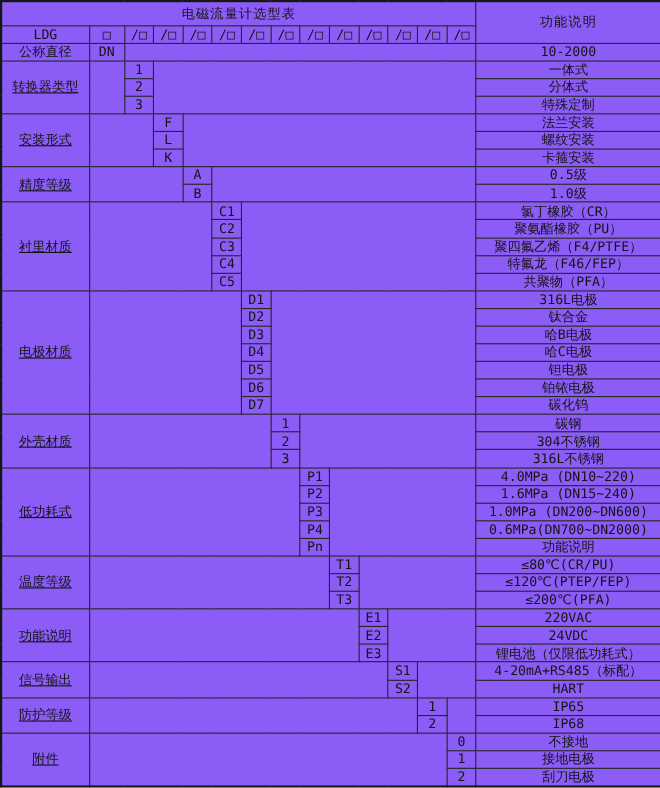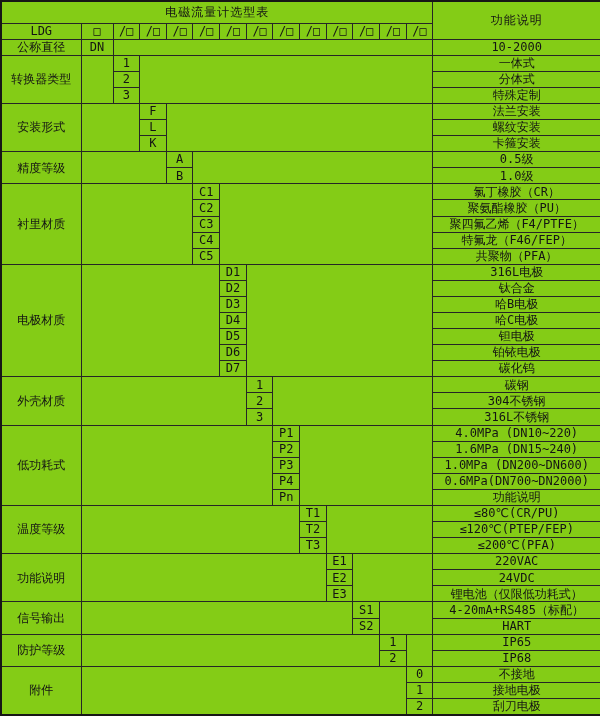--- a/index.html
+++ b/index.html
@@ -5,21 +5,21 @@
   html,body{
     margin:0;
     padding:0;
     background:#ffffff;
     width:600px;
     height:716px;
   }
   .sheet{
     width:600px;
     height:716px;
-    background:#84cc16;
+    background:#8b5cf6;
     box-sizing:border-box;
   }
   table.sel{
     border-collapse:collapse;
     table-layout:fixed;
     width:600px;
     height:716px;
     border:2px solid #161616;
     font-family:"DejaVu Sans Mono","DejaVu Sans",sans-serif;
     color:#141414;
@@ -48,20 +48,21 @@
   td.al{
     text-align:left;
     padding-left:4px;
   }
   td.code{
     font-size:12px;
   }
   td.glabel{
     font-size:12px;
     letter-spacing:0px;
+    text-decoration:underline;
   }
 </style>
 </head>
 <body>
 
 <div class="sheet">
   <table class="sel">
     <colgroup>
       <col style="width:80px">
       <col style="width:32px">

